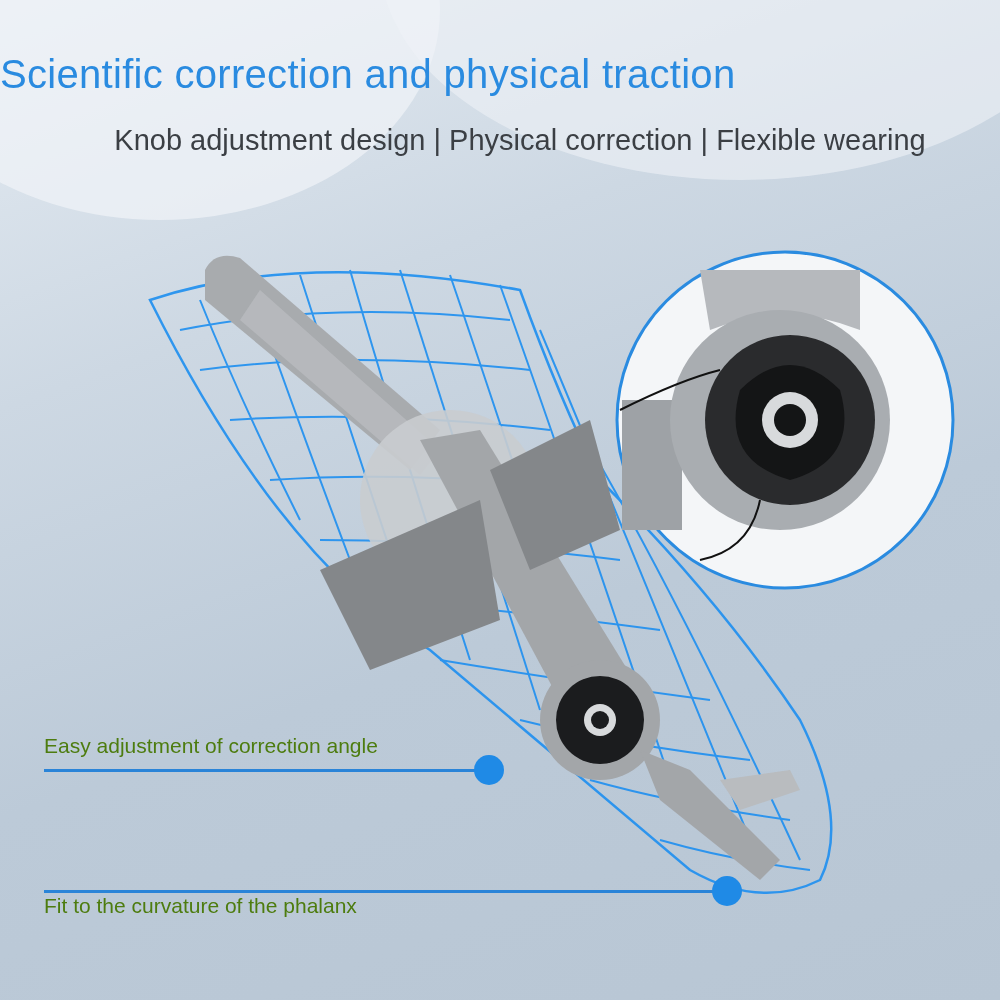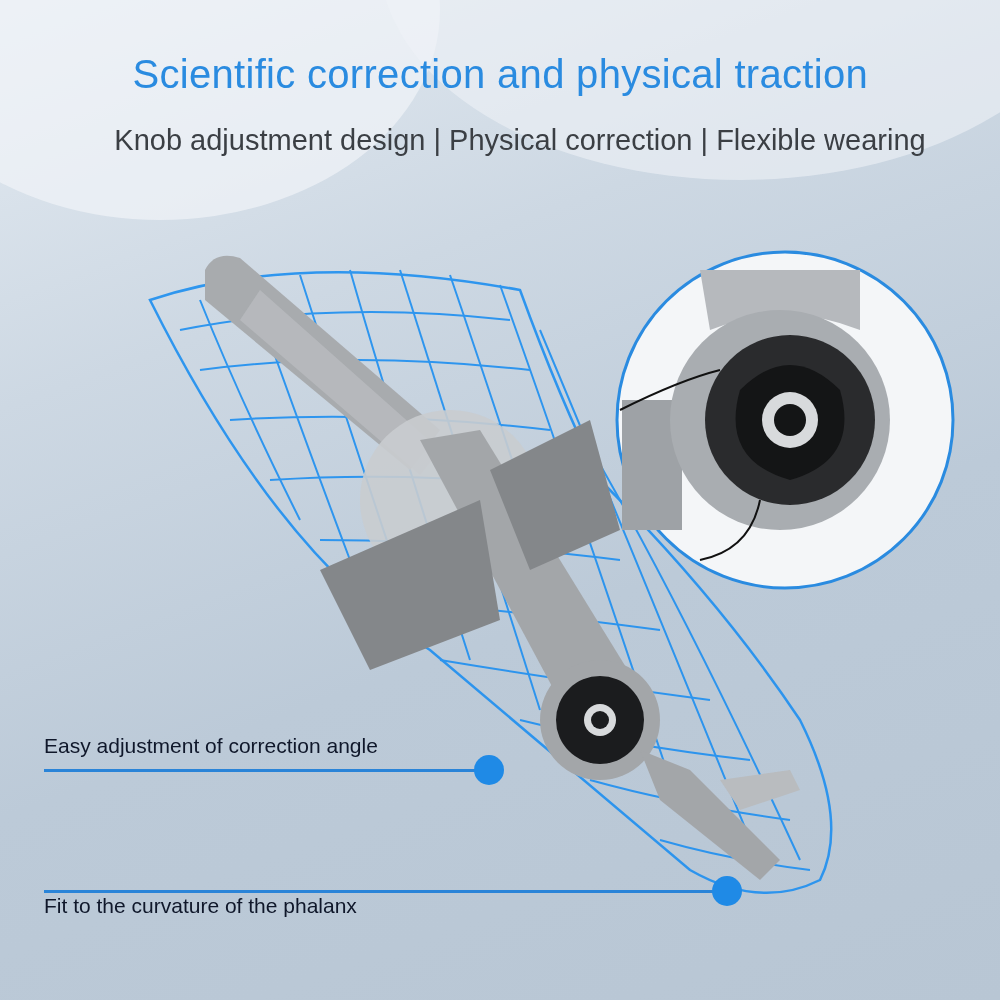--- a/index.html
+++ b/index.html
@@ -1,24 +1,24 @@
 <!DOCTYPE html>
 <html><head>
 <meta charset="utf-8">
 <style>
   html,body{margin:0;padding:0;}
   body{width:1000px;height:1000px;overflow:hidden;position:relative;
     background:linear-gradient(160deg,#e4ebf2 0%,#cdd8e3 30%,#bccad8 60%,#b8c6d4 100%);
     font-family:"Liberation Sans",sans-serif;}
   .bg-blob{position:absolute;border-radius:50%;}
-  .title{position:absolute;left:0;width:868px;top:52px;text-align:right;
+  .title{position:absolute;left:0;width:868px;top:52px;text-align:left;
     font-size:40px;color:#2a8be0;letter-spacing:0.3px;}
   .subtitle{position:absolute;left:0;width:1040px;top:124px;text-align:center;
     font-size:29px;color:#3b3f44;}
-  .callout-text{position:absolute;left:44px;font-size:21px;color:#0f172a;}
+  .callout-text{position:absolute;left:44px;font-size:21px;color:#4d7c0f;}
   .callout-line{position:absolute;left:44px;height:3px;background:#2a84d8;}
   .callout-dot{position:absolute;width:30px;height:30px;border-radius:50%;background:#1f8ae6;}
   svg{position:absolute;left:0;top:0;}
 </style>
 </head>
 <body>
 
 <div class="bg-blob" style="left:-120px;top:-200px;width:560px;height:420px;background:#f1f4f8;opacity:.7;"></div>
 <div class="bg-blob" style="left:380px;top:-260px;width:720px;height:440px;background:#eef2f6;opacity:.6;"></div>
 

